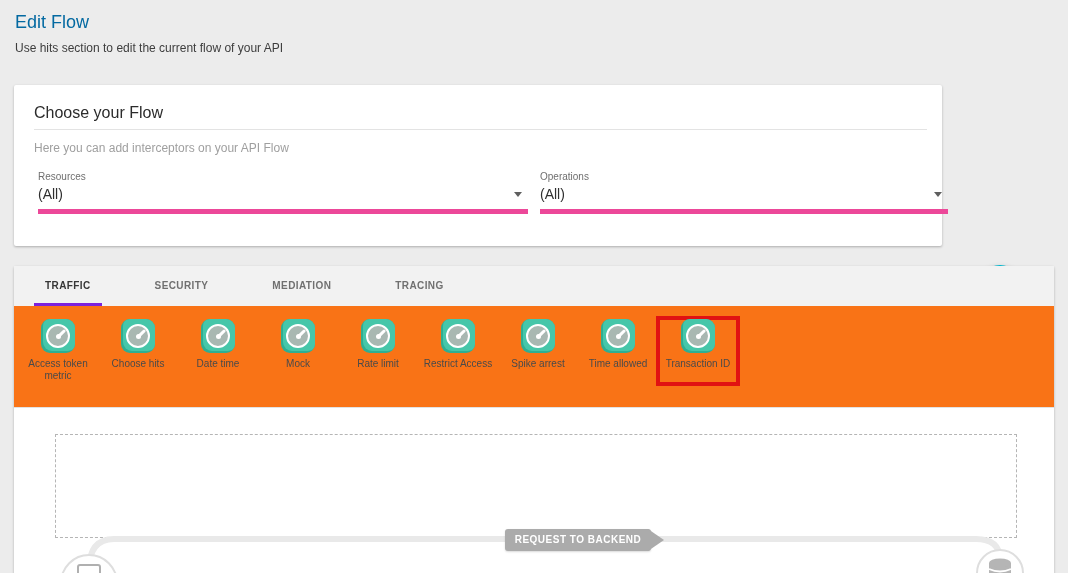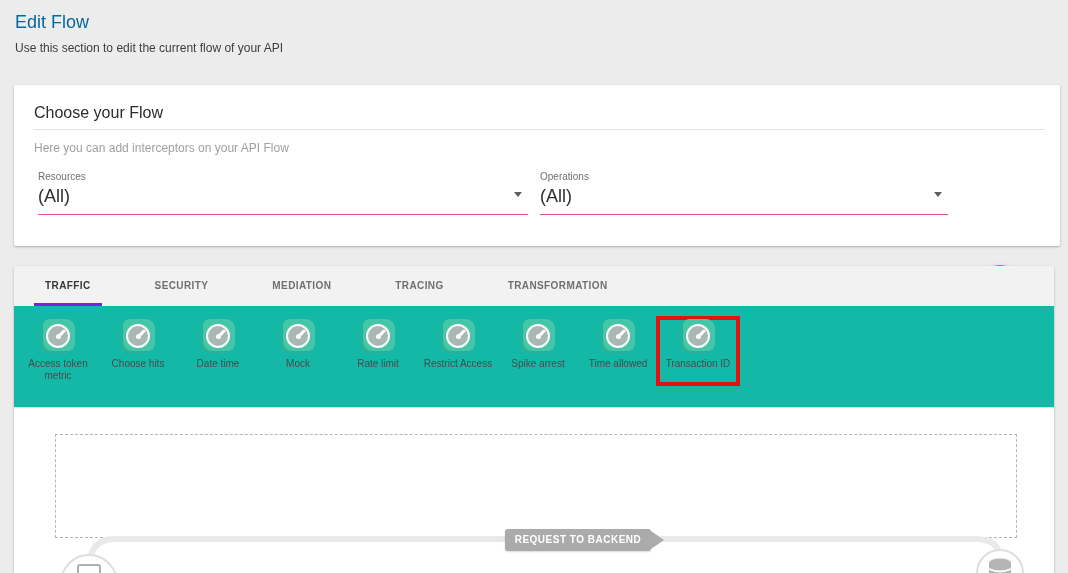--- a/index.html
+++ b/index.html
@@ -8,50 +8,50 @@
     width:1068px; height:573px; position:relative; overflow:hidden;
     background:#ececec;
     font-family:"Liberation Sans", sans-serif;
     -webkit-font-smoothing:antialiased;
   }
   .page-title { position:absolute; left:15px; top:12px; font-size:18px; color:#0369a1; }
   .page-sub   { position:absolute; left:15px; top:41px; font-size:12px; color:#3d3d3d; }
 
   .card { position:absolute; background:#fff; border-radius:2px;
           box-shadow:0 1px 3px rgba(0,0,0,.18), 0 1px 2px rgba(0,0,0,.1); }
-  #card-flow { left:14px; top:85px; width:1046px; height:161px; }
+  #card-flow { left:14px; top:85px; width:928px; height:161px; }
   .c1-title { position:absolute; left:20px; top:19px; font-size:16px; color:#2b2b2b; }
   .c1-rule  { position:absolute; left:20px; right:15px; top:44px; border-top:1px solid #e3e3e3; }
   .c1-sub   { position:absolute; left:20px; top:56px; font-size:12px; color:#9f9f9f; }
 
   .field { position:absolute; top:86px; }
   .field-resources  { left:24px;  width:490px; }
   .field-operations { left:526px; width:408px; }
   .f-label { font-size:10px; color:#6f6f6f; }
-  .f-select { margin-top:4px; padding-bottom:7px; border-bottom:1px solid #ec4899;
-              position:relative; font-size:18px; color:#2f2f2f; cursor:pointer; }
+  .f-select { margin-top:4px; padding-bottom:7px; border-bottom:5px solid #ec4899;
+              position:relative; font-size:14px; color:#2f2f2f; cursor:pointer; }
   .caret { position:absolute; right:6px; top:6px; width:0; height:0;
            border-left:4px solid transparent; border-right:4px solid transparent;
            border-top:5px solid #5f5f5f; }
 
   .fab { position:absolute; left:965px; top:180px; width:42px; height:42px;
          border-radius:50%; background:#00bcd4; border:none; cursor:pointer;
          display:flex; align-items:center; justify-content:center;
          box-shadow:0 3px 6px rgba(0,0,0,.28); }
 
   #card-design { left:14px; top:266px; width:1040px; height:400px; }
   .tabstrip { height:40px; background:#f2f2f2; display:flex; padding-left:11px;gap:24px; }
   .tab { padding:0 20px; line-height:40px; font-size:10px; font-weight:700;
          letter-spacing:.4px; color:#707070; position:relative; cursor:pointer; white-space:nowrap; }
   .tab.active { color:#373737; }
   .tab.active::after { content:''; position:absolute; left:9px; right:9px; bottom:0;
                        height:3px; background:#7c22dd; }
 
   .palette { position:relative; height:101px; display:flex;
-             align-items:flex-start; padding:13px 8px 0 4px; background:#14b8a6; }
+             align-items:flex-start; padding:13px 8px 0 4px; background:#f97316; }
   .policy { width:80px; display:flex; flex-direction:column; align-items:center;
             position:relative; cursor:grab; }
   .picon { width:34px; height:34px; border-radius:9px; background:#2fae92;
            position:relative; overflow:hidden; flex:0 0 auto; }
   .picon::before { content:''; position:absolute; left:0; top:0; width:34px; height:34px;
                    border-radius:9px; background:#46c6a9; transform:translate(2px,-2px); }
   .dial { position:absolute; left:5px; top:5px; width:24px; height:24px; border-radius:50%;
           background:#a9b8b2; border:2px solid #fff; z-index:1; }
   .dial::before { content:''; position:absolute; left:8.7px; top:0.5px; width:2.6px; height:9.5px;
                   border-radius:2px; background:#fff; transform:rotate(45deg);
@@ -71,21 +71,21 @@
                    font-weight:700; letter-spacing:.5px; text-align:center; line-height:22px;
                    box-shadow:0 1px 2px rgba(0,0,0,.15);margin-left:40px; }
   .backend-badge::after { content:''; position:absolute; left:100%; margin-left:-3px; top:0;
                           border-top:11px solid transparent; border-bottom:11px solid transparent;
                           border-left:16px solid #ababab; }
 </style>
 </head>
 <body>
 
 <div class="page-title">Edit Flow</div>
-<div class="page-sub">Use this section to edit the current flow of your API</div>
+<div class="page-sub">Use hits section to edit the current flow of your API</div>
 
 <div class="card" id="card-flow">
   <div class="c1-title">Choose your Flow</div>
   <div class="c1-rule"></div>
   <div class="c1-sub">Here you can add interceptors on your API Flow</div>
 
   <div class="field field-resources">
     <div class="f-label">Resources</div>
     <div class="f-select">
       <span>(All)</span>
@@ -108,21 +108,20 @@
   </button>
 </div>
 
 <div class="card" id="card-design">
 
   <div class="tabstrip">
     <div class="tab active">TRAFFIC</div>
     <div class="tab">SECURITY</div>
     <div class="tab">MEDIATION</div>
     <div class="tab">TRACING</div>
-    <div class="tab">TRANSFORMATION</div>
   </div>
 
   <div class="palette">
     <div class="policy">
       <div class="picon">
           <div class="dial"></div>
         </div>
       <div class="plabel">Access token metric</div>
     </div>
     <div class="policy">

